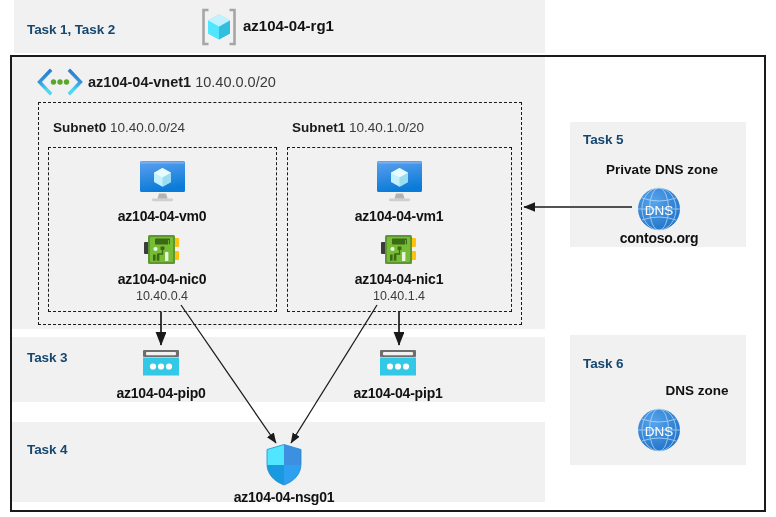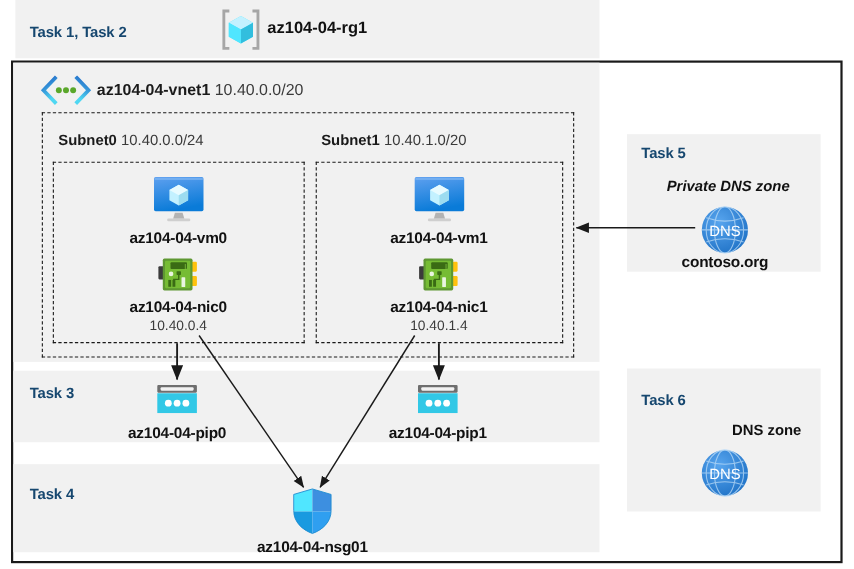--- a/index.html
+++ b/index.html
@@ -304,21 +304,21 @@
         <rect x="3" y="22" width="17" height="21" fill="#199ae0"></rect>
         <rect x="20" y="22" width="17" height="21" fill="#2f9ff0"></rect>
       </g>
       <path d="M20 1.5 L37 6.5 L37 21 C37 31.5 29.5 38.5 20 42 C10.5 38.5 3 31.5 3 21 L3 6.5 Z" fill="none" stroke="#1b8bd0" stroke-width="0.8"></path>
     </svg>
   </div>
   <div class="node-label" style="left:284px;top:489px;">az104-04-nsg01</div>
 
   <div class="task5-panel"></div>
   <div class="task-label" style="left:583px;top:132px;">Task 5</div>
-  <div class="zone-title" style="left:662px;top:162px;font-style:italic;">Private DNS zone</div>
+  <div class="zone-title" style="left:662px;top:162px;">Private DNS zone</div>
 
   <div class="icon" style="left:634px;top:184px;">
     <svg width="50" height="50" viewBox="0 0 50 50">
       <defs>
         <radialGradient id="dnsGlobe1" cx="0.38" cy="0.33" r="0.78">
           <stop offset="0%" stop-color="#58a5ee"></stop>
           <stop offset="100%" stop-color="#1c6fc4"></stop>
         </radialGradient>
       </defs>
       <circle cx="25" cy="25" r="21" fill="url(#dnsGlobe1)"></circle>

